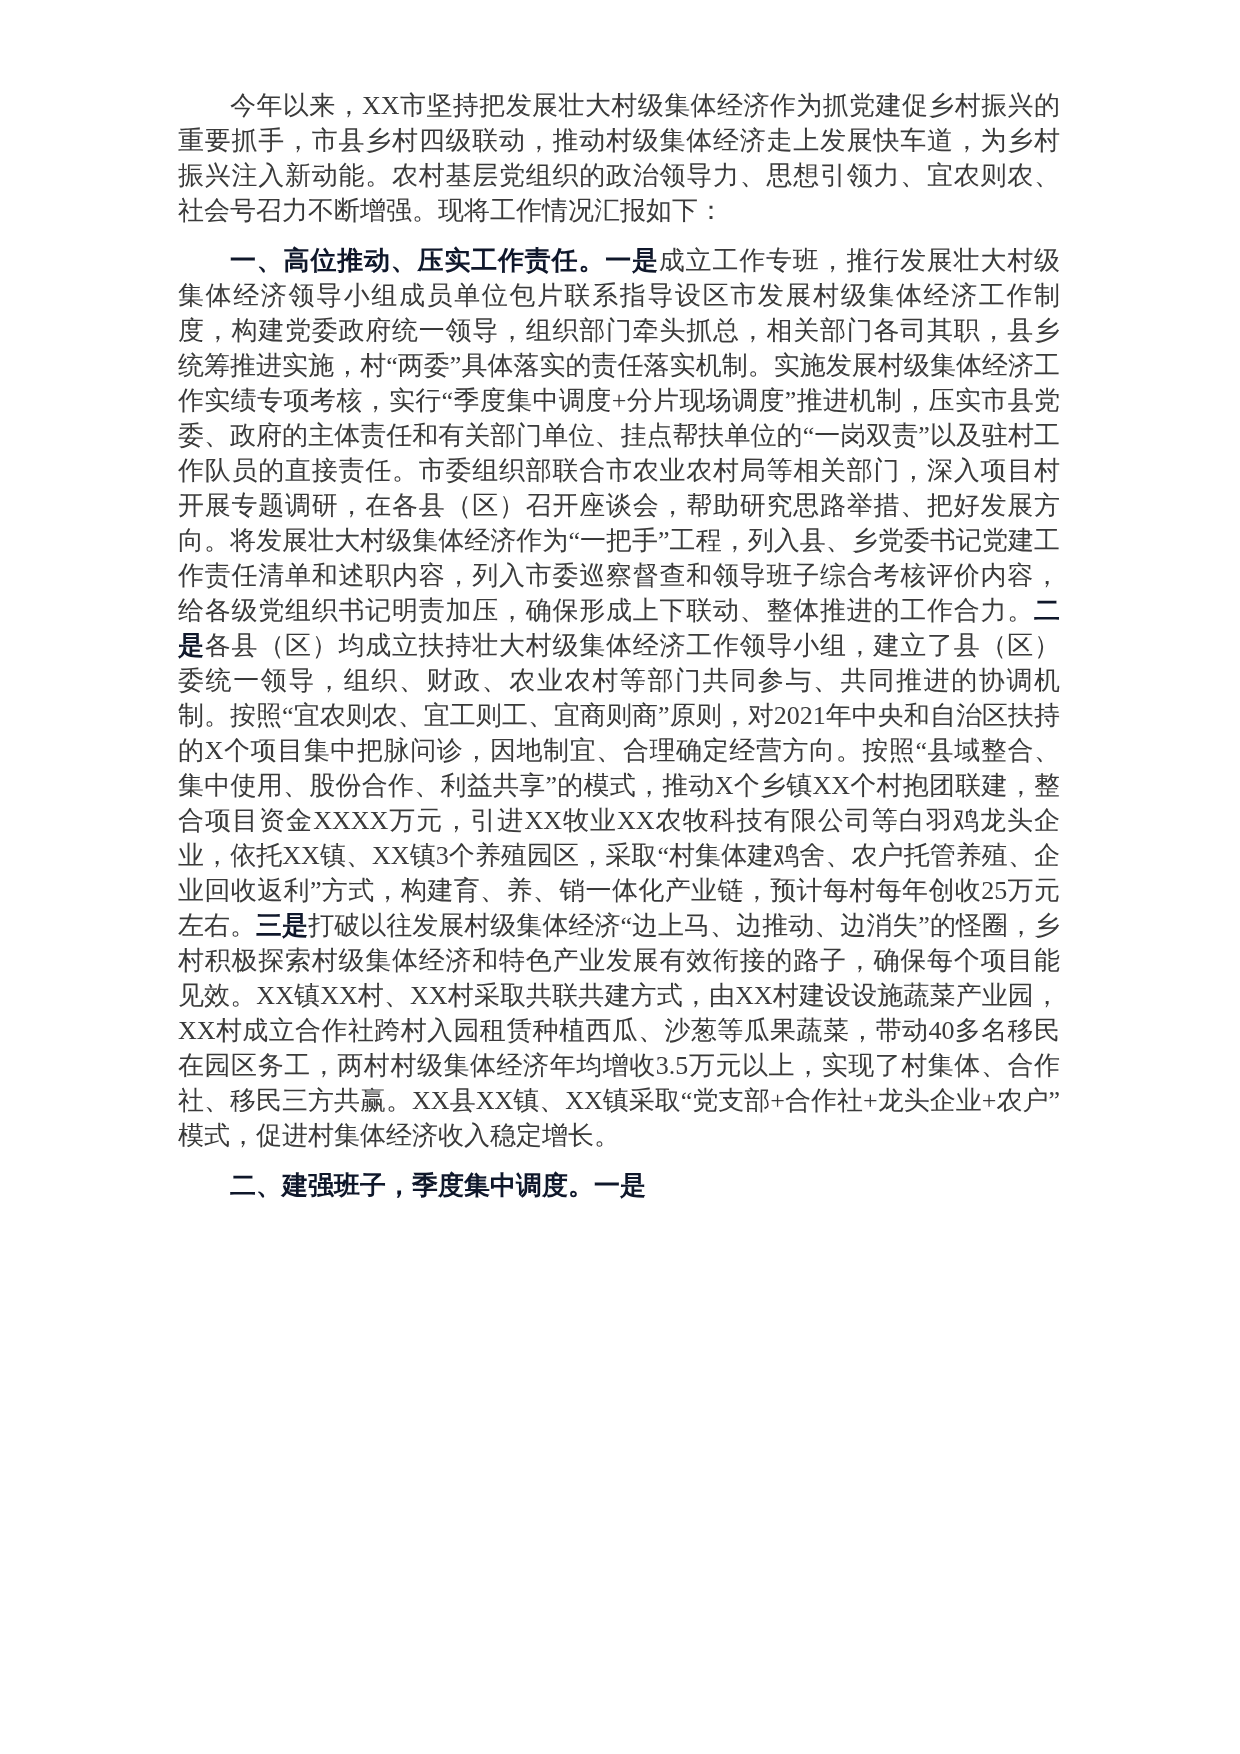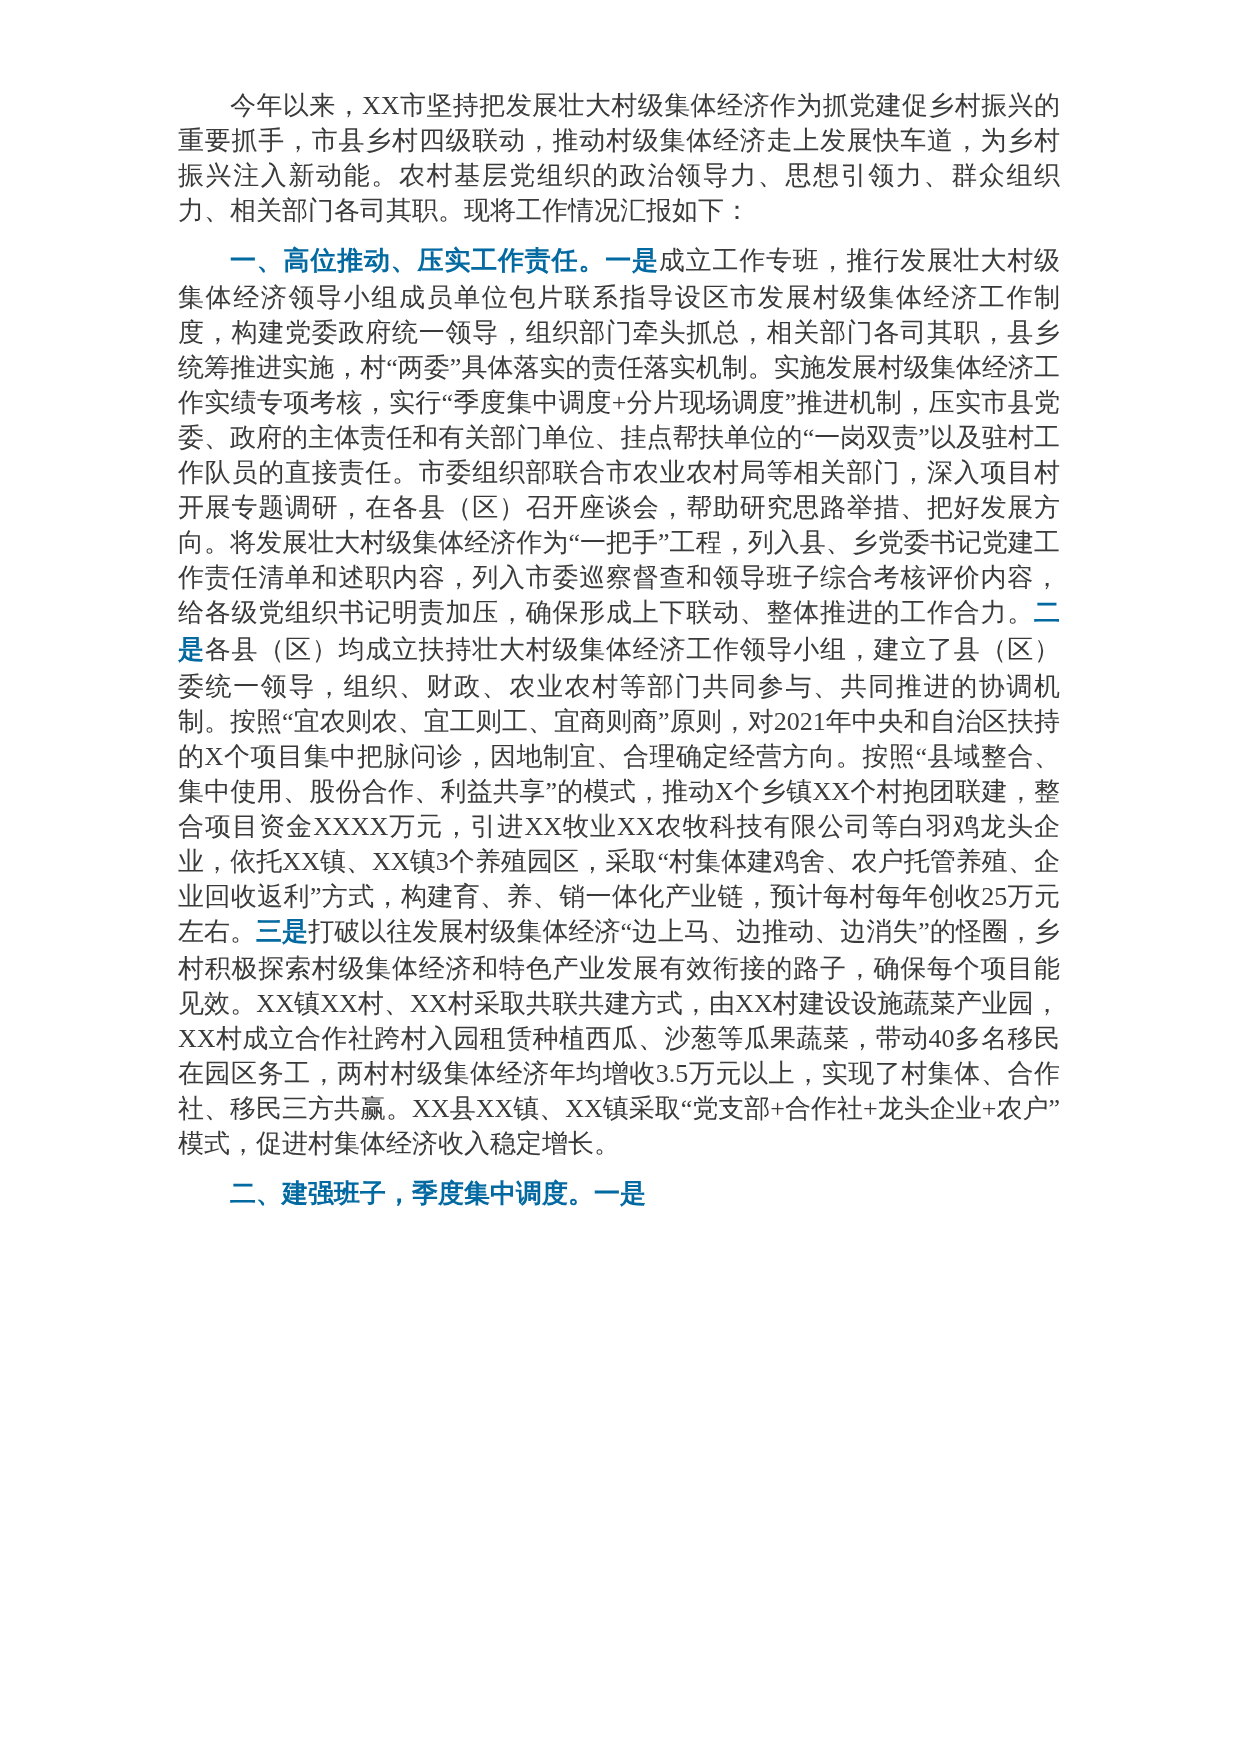--- a/index.html
+++ b/index.html
@@ -29,29 +29,28 @@
   .doc-body p {
     margin: 0 0 15px 0;
     text-indent: 2em;
     word-break: break-all;
   }
   .doc-body p:last-child {
     margin-bottom: 0;
   }
   .run-bold {
     font-weight: bold;
-    color: #0369a1;
-    font-family: Liberation Mono, monospace;
+    color: #0f172a;
   }
   .run-regular {
     font-weight: normal;
   }
 </style>
 </head>
 <body>
 
 <div class="page">
   <div class="doc-body" id="doc-body">
-      <p><span class="run-regular">今年以来，XX市坚持把发展壮大村级集体经济作为抓党建促乡村振兴的重要抓手，市县乡村四级联动，推动村级集体经济走上发展快车道，为乡村振兴注入新动能。农村基层党组织的政治领导力、思想引领力、群众组织力、相关部门各司其职。现将工作情况汇报如下：</span></p>
+      <p><span class="run-regular">今年以来，XX市坚持把发展壮大村级集体经济作为抓党建促乡村振兴的重要抓手，市县乡村四级联动，推动村级集体经济走上发展快车道，为乡村振兴注入新动能。农村基层党组织的政治领导力、思想引领力、宜农则农、社会号召力不断增强。现将工作情况汇报如下：</span></p>
       <p><span class="run-bold">一、高位推动、压实工作责任。一是</span><span class="run-regular">成立工作专班，推行发展壮大村级集体经济领导小组成员单位包片联系指导设区市发展村级集体经济工作制度，构建党委政府统一领导，组织部门牵头抓总，相关部门各司其职，县乡统筹推进实施，村“两委”具体落实的责任落实机制。实施发展村级集体经济工作实绩专项考核，实行“季度集中调度+分片现场调度”推进机制，压实市县党委、政府的主体责任和有关部门单位、挂点帮扶单位的“一岗双责”以及驻村工作队员的直接责任。市委组织部联合市农业农村局等相关部门，深入项目村开展专题调研，在各县（区）召开座谈会，帮助研究思路举措、把好发展方向。将发展壮大村级集体经济作为“一把手”工程，列入县、乡党委书记党建工作责任清单和述职内容，列入市委巡察督查和领导班子综合考核评价内容，给各级党组织书记明责加压，确保形成上下联动、整体推进的工作合力。</span><span class="run-bold">二是</span><span class="run-regular">各县（区）均成立扶持壮大村级集体经济工作领导小组，建立了县（区）委统一领导，组织、财政、农业农村等部门共同参与、共同推进的协调机制。按照“宜农则农、宜工则工、宜商则商”原则，对2021年中央和自治区扶持的X个项目集中把脉问诊，因地制宜、合理确定经营方向。按照“县域整合、集中使用、股份合作、利益共享”的模式，推动X个乡镇XX个村抱团联建，整合项目资金XXXX万元，引进XX牧业XX农牧科技有限公司等白羽鸡龙头企业，依托XX镇、XX镇3个养殖园区，采取“村集体建鸡舍、农户托管养殖、企业回收返利”方式，构建育、养、销一体化产业链，预计每村每年创收25万元左右。</span><span class="run-bold">三是</span><span class="run-regular">打破以往发展村级集体经济“边上马、边推动、边消失”的怪圈，乡村积极探索村级集体经济和特色产业发展有效衔接的路子，确保每个项目能见效。XX镇XX村、XX村采取共联共建方式，由XX村建设设施蔬菜产业园，XX村成立合作社跨村入园租赁种植西瓜、沙葱等瓜果蔬菜，带动40多名移民在园区务工，两村村级集体经济年均增收3.5万元以上，实现了村集体、合作社、移民三方共赢。XX县XX镇、XX镇采取“党支部+合作社+龙头企业+农户”模式，促进村集体经济收入稳定增长。</span></p>
       <p><span class="run-bold">二、建强班子，季度集中调度。一是</span></p>
     </div>
 </div>
 
 </body></html>

